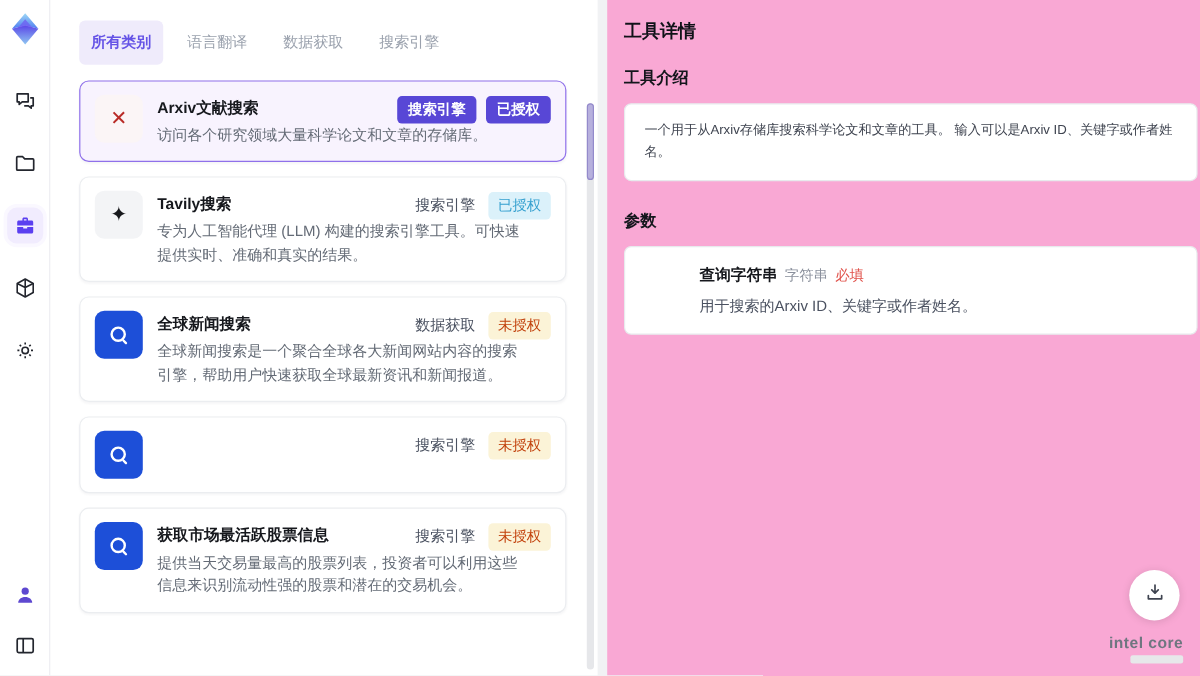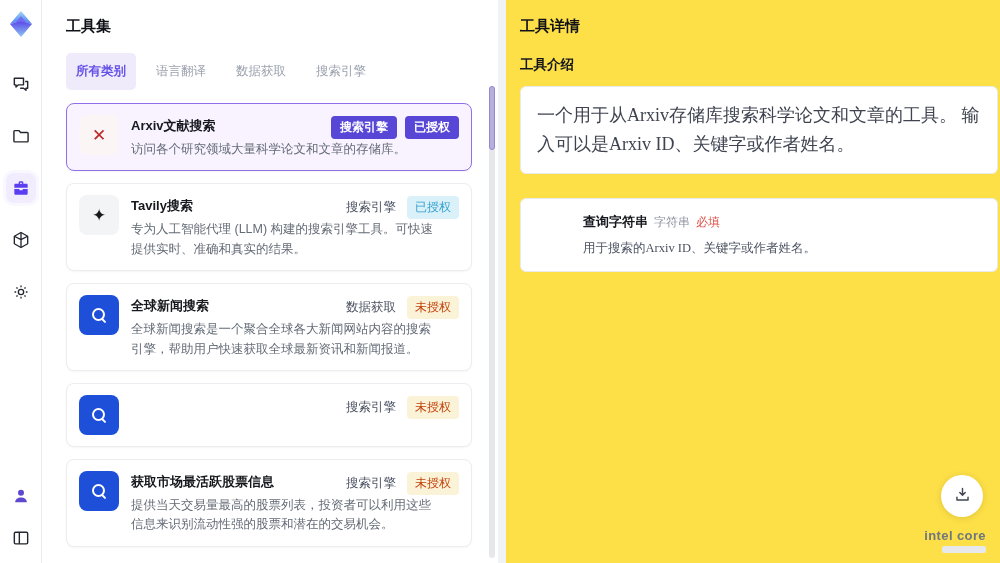--- a/index.html
+++ b/index.html
@@ -39,25 +39,25 @@
   .card.selected .tool-meta { gap:8px; }
   .cat.plain { font-size:12.5px; color:#4a5160; }
   .badge { font-size:12px; padding:3px 8px; border-radius:4px; white-space:nowrap; }
   .badge.ok { background:#dbf1fa; color:#35a0cf; }
   .badge.no { background:#fbf3d7; color:#c2410c; }
   .solid { background:#5847d6; color:#fff; font-size:12px; padding:3px 9px; border-radius:4px; font-weight:bold; }
   .vscroll { position:absolute; right:3px; top:86px; bottom:5px; width:6px; background:#e6e7ea; border-radius:3px; }
   .vscroll .thumb { width:6px; height:64px; background:#b7b0dd; border:1px solid #948acb; border-radius:3px; cursor:grab; }
 
   
-  .detail-panel { flex:1; margin-left:8px; background:#fde047; padding:17px 2px 0 14px; position:relative;font-family:Liberation Serif, serif; }
+  .detail-panel { flex:1; margin-left:8px; background:#f9a8d4; padding:17px 2px 0 14px; position:relative; }
   .detail-title { font-size:15px; font-weight:bold; color:#101218; margin-bottom:20px; }
   .section-h { font-size:13.5px; font-weight:bold; color:#14161c; margin-bottom:12px; }
   .box { background:#fff; border:1px solid #e8eaed; border-radius:6px; padding:14px 16px; margin-bottom:24px; }
-  .intro-text { font-size:18px; color:#3f4450; line-height:1.6; }
+  .intro-text { font-size:11px; color:#3f4450; line-height:1.6; }
   .param-row { font-size:13px;margin-left:46px; }
   .param-name { font-weight:bold; color:#16181d; }
   .param-type { font-size:12px; color:#8a909c; margin-left:6px; }
   .param-req { font-size:12px; color:#e0514a; margin-left:6px; }
   .param-desc { font-size:12.5px; color:#4a5160; margin-top:9px; }
 
   
   .fab { position:fixed; right:17px; bottom:46px; width:42px; height:42px; border-radius:50%; background:#fff; box-shadow:0 1px 7px rgba(0,0,0,.13); display:flex; align-items:center; justify-content:center; cursor:pointer; }
   .brand { position:fixed; right:14px; bottom:10px; }
   .brand-text { font-size:13px; color:#6f7680; font-weight:bold; letter-spacing:.4px; }
@@ -146,21 +146,20 @@
           <svg width="20" height="20" viewBox="0 0 24 24" fill="none" stroke="#23262e" stroke-width="1.7" stroke-linejoin="round">
             <rect x="4" y="5" width="16" height="14" rx="1.5"></rect>
               <path d="M10 5v14"></path>
           </svg>
         </span>
       </div>
     </div>
   </div>
 
   <div class="list-panel">
-    <div class="page-title">工具集</div>
 
     <div class="tabs">
 
         <div class="tab active">所有类别</div>
 
         <div class="tab">语言翻译</div>
 
         <div class="tab">数据获取</div>
 
         <div class="tab">搜索引擎</div>
@@ -242,20 +241,21 @@
   </div>
 
   <div class="detail-panel">
     <div class="detail-title">工具详情</div>
 
     <div class="section-h">工具介绍</div>
     <div class="box">
       <div class="intro-text">一个用于从Arxiv存储库搜索科学论文和文章的工具。 输入可以是Arxiv ID、关键字或作者姓名。</div>
     </div>
 
+    <div class="section-h">参数</div>
     <div class="box">
 
         <div class="param-row">
           <span class="param-name">查询字符串</span><span class="param-type">字符串</span><span class="param-req">必填</span>
           <div class="param-desc">用于搜索的Arxiv ID、关键字或作者姓名。</div>
         </div>
       </div>
   </div>
 
 </div>

